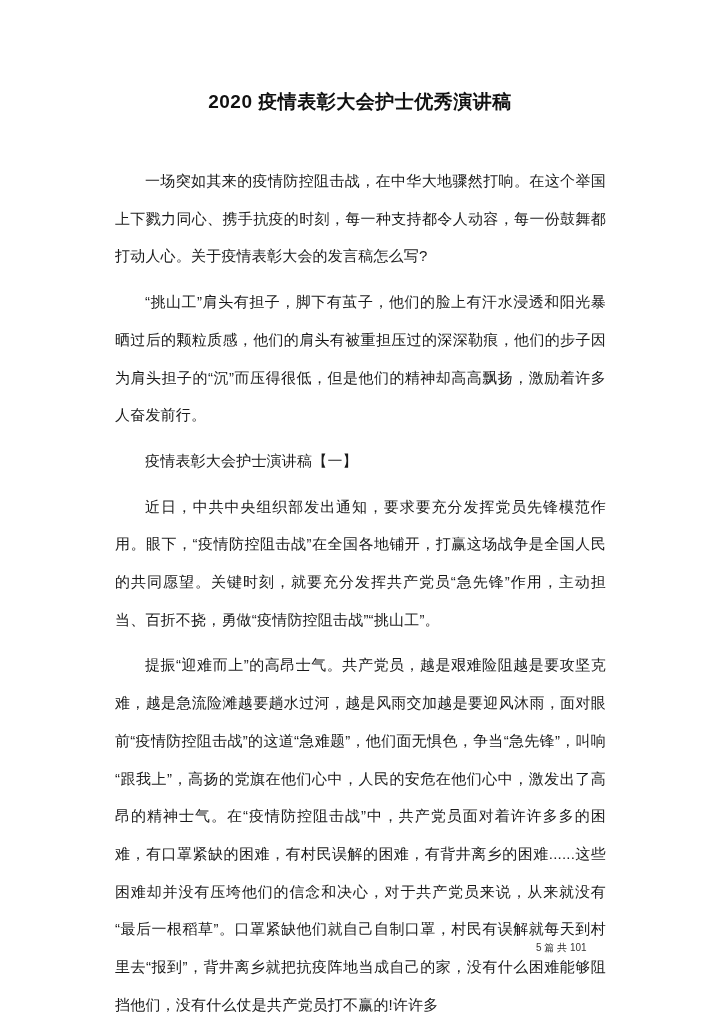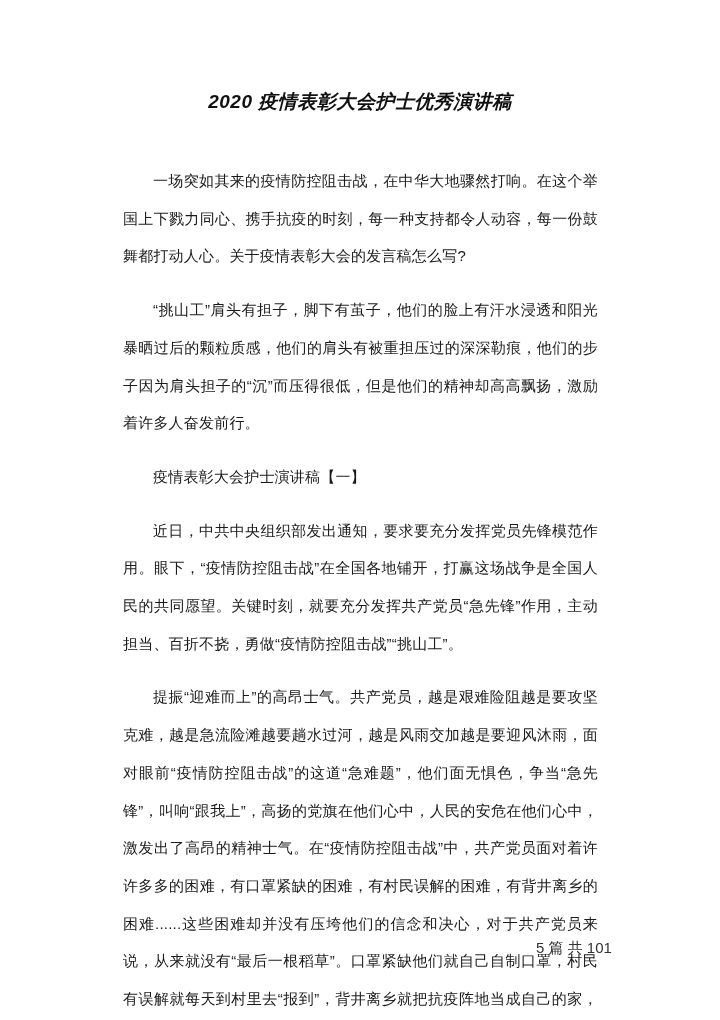--- a/index.html
+++ b/index.html
@@ -17,42 +17,41 @@
     color: #1a1a1a;
   }
   .doc-title {
     margin: 88px 0 0 0;
     text-align: center;
     font-size: 19px;
     line-height: 27px;
     font-weight: 700;
     color: #111111;
     letter-spacing: 0.5px;
-    font-style: italic;
   }
   .doc-body {
     margin: 47px 107px 0 107px;
     width: 507px;
     font-size: 15px;
     line-height: 37.7px;
     text-align: justify;
     text-justify: inter-ideograph;
     letter-spacing: 0.2px;
   }
   .doc-body p {
-    margin: 16px;
+    margin: 8px;
     padding: 0;
     text-indent: 2em;
   }
   .page-footer {
     position: absolute;
     top: 940px;
     left: 536px;
     width: 80px;
-    font-size: 15px;
+    font-size: 10px;
     line-height: 16px;
     color: #333333;
     display: flex;
     align-items: baseline;
     white-space: nowrap;
   }
   .page-footer .footer-count { }
   .page-footer .footer-pagenum { }
 </style>
 </head>

